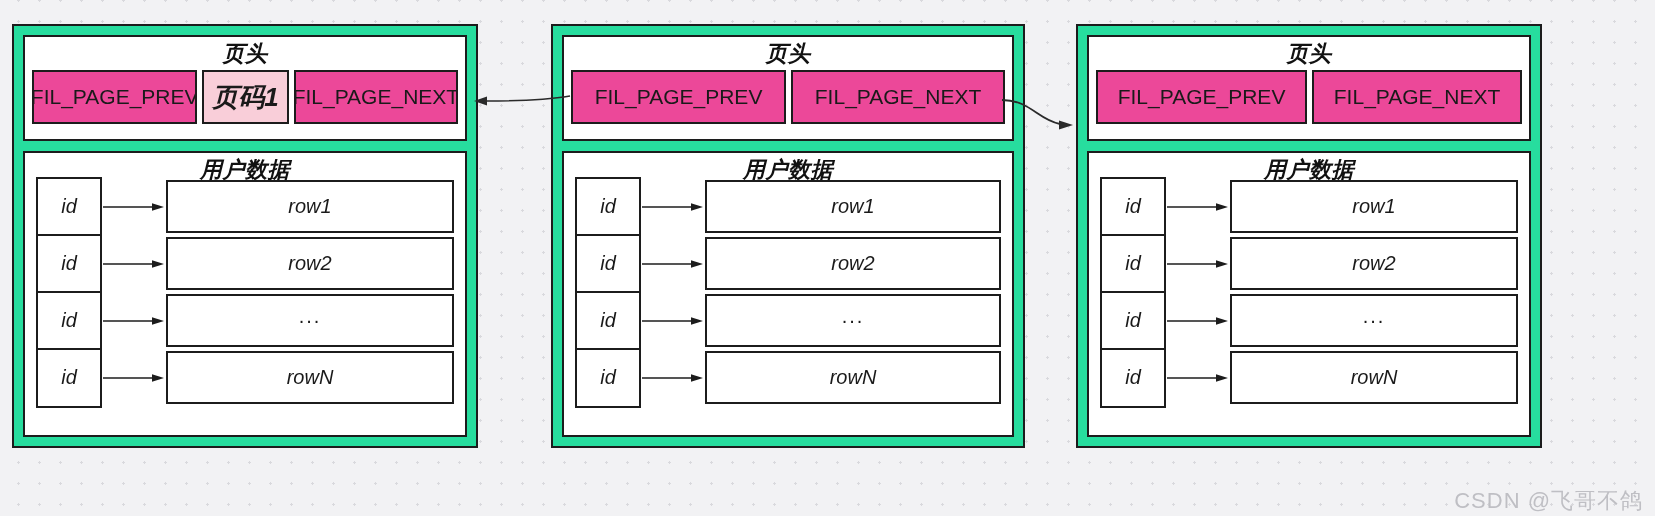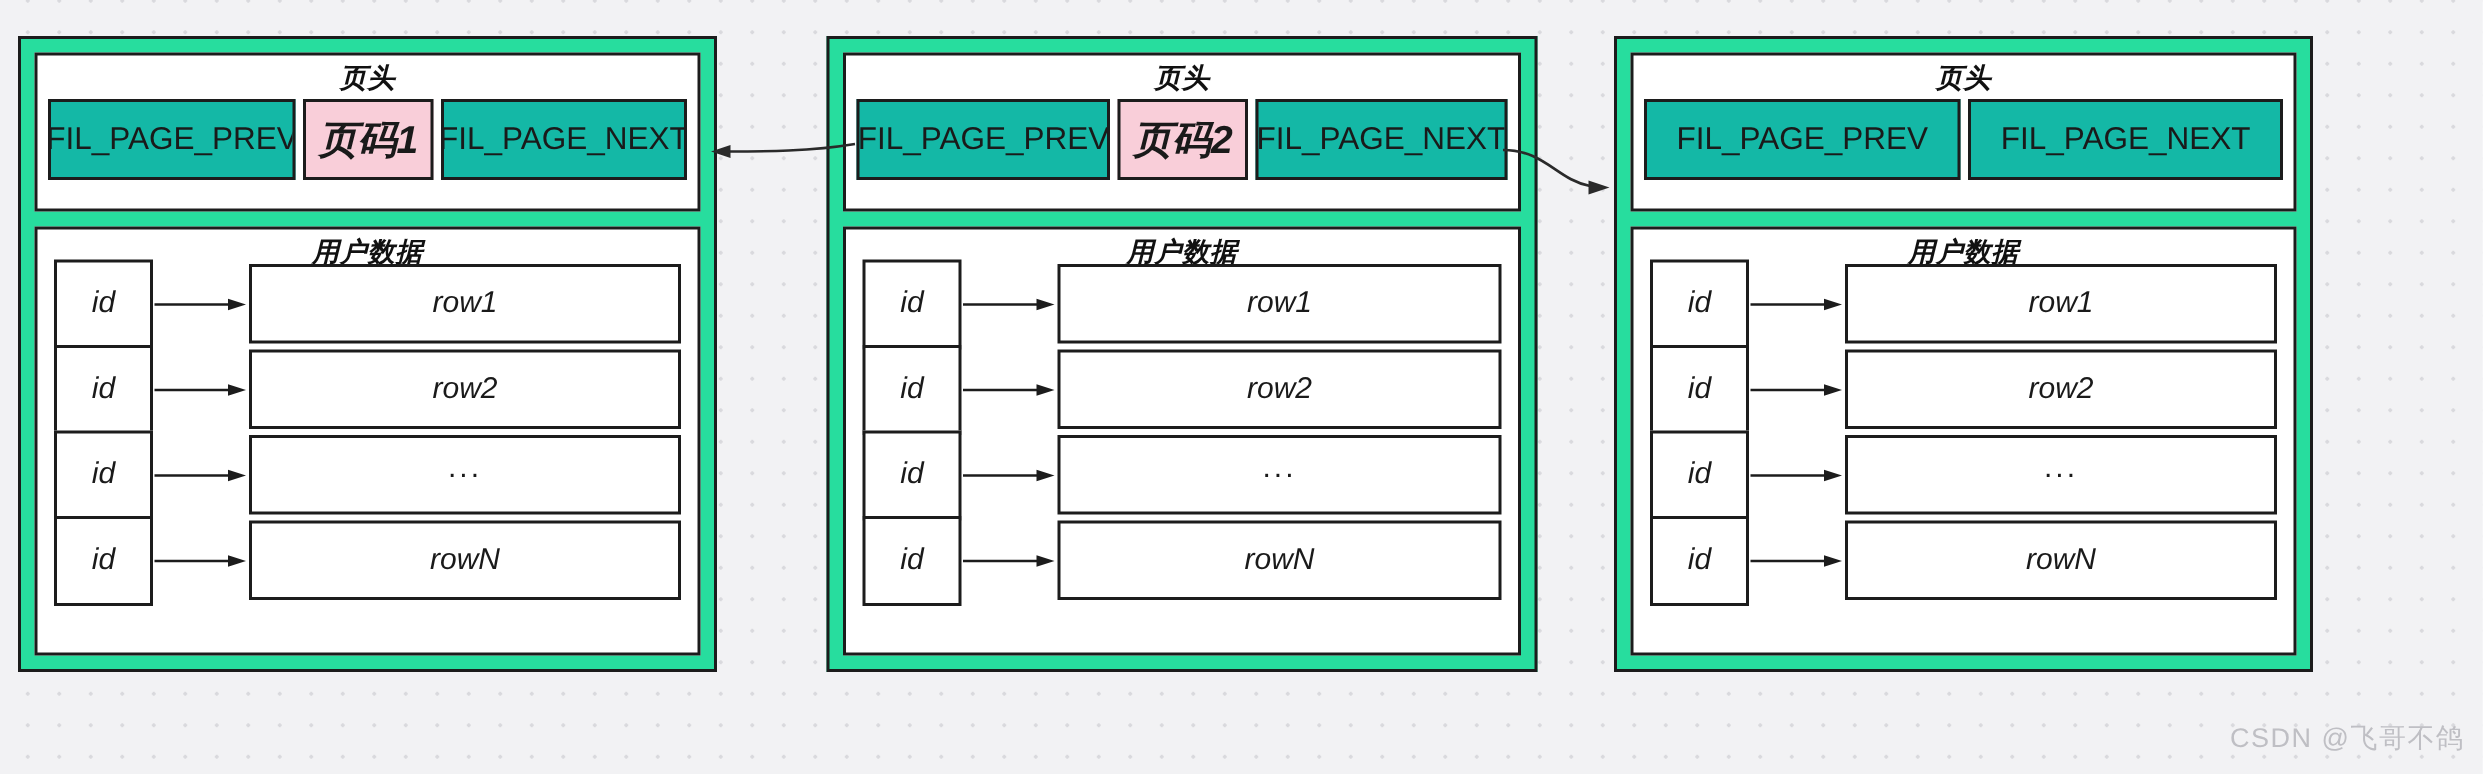--- a/index.html
+++ b/index.html
@@ -42,21 +42,21 @@
   }
 
   
   .header-section {
     height: 106px;
     position: relative;
     padding: 0 7px;
   }
   .section-title {
     text-align: center;
-    font-size: 18px;
+    font-size: 22px;
     font-weight: bold;
     font-style: italic;
     color: #111111;
     line-height: 1;
     padding-top: 6px;
     letter-spacing: 0.5px;
   }
   .header-fields {
     display: flex;
     align-items: stretch;
@@ -69,21 +69,21 @@
     border: 2px solid #1c1c1c;
     display: flex;
     align-items: center;
     justify-content: center;
     font-size: 21px;
     color: #1a1a1a;
     white-space: nowrap;
     overflow: hidden;
   }
   .field-prev, .field-next {
-    background: #14b8a6;
+    background: #ec4899;
     flex: 1 1 auto;
   }
   .field-pageno {
     background: #f9ced9;
     flex: 0 0 auto;
     padding: 0 8px;
     font-style: italic;
     font-weight: bold;
     font-size: 26px;
   }
@@ -153,22 +153,22 @@
     top: 0;
     width: 1655px;
     height: 516px;
     pointer-events: none;
   }
 
   
   .watermark {
     position: absolute;
     right: 12px;
-    bottom: 12px;
-    font-size: 18px;
+    bottom: 0;
+    font-size: 22px;
     color: #bfbfc4;
     letter-spacing: 1px;
     white-space: nowrap;
   }
 </style>
 </head>
 <body>
 
 <div id="canvas">
 
@@ -234,21 +234,20 @@
       </div>
     </div>
   </div>
 
   <div class="page-panel" style="left:551px; top:24px; width:474px; height:424px;">
 
     <div class="panel-section header-section">
       <div class="section-title">页头</div>
       <div class="header-fields">
         <div class="field-box field-prev">FIL_PAGE_PREV</div>
-        <div class="field-box field-pageno">页码2</div>
         <div class="field-box field-next">FIL_PAGE_NEXT</div>
       </div>
     </div>
 
     <div class="panel-section data-section">
       <div class="section-title">用户数据</div>
       <div class="data-rows">
 
         <div class="data-row">
           <div class="id-box">id</div>

